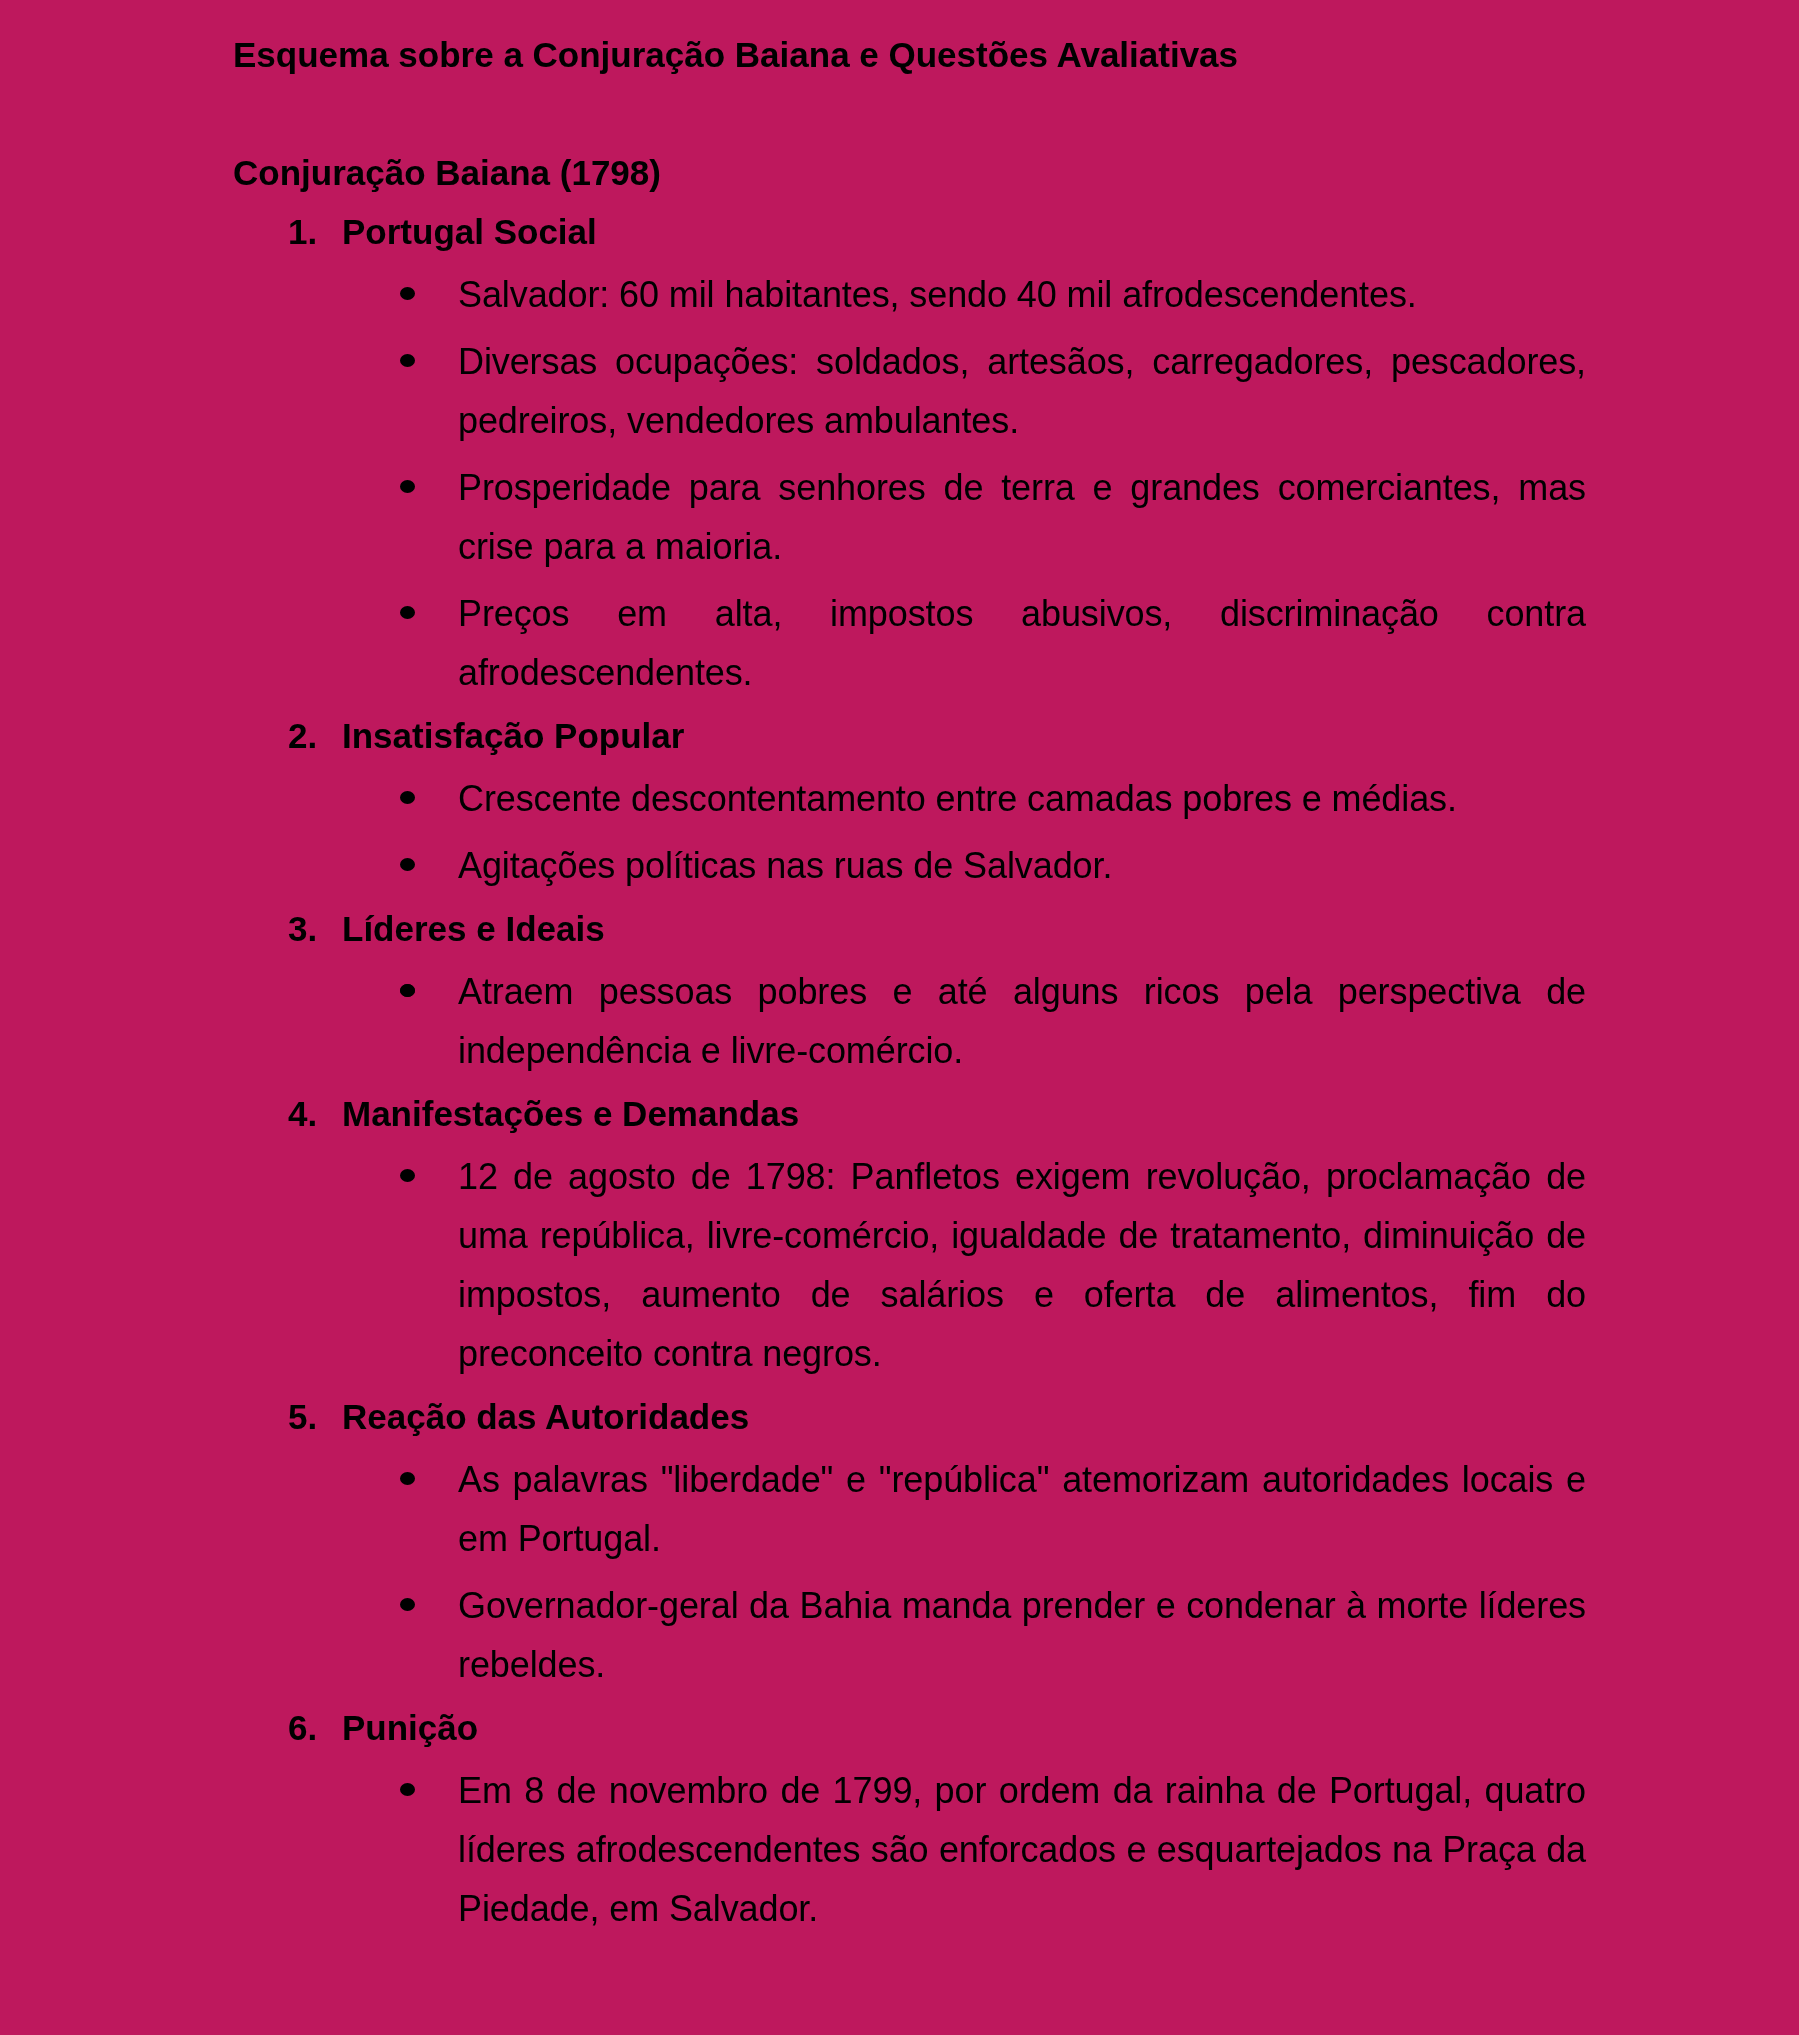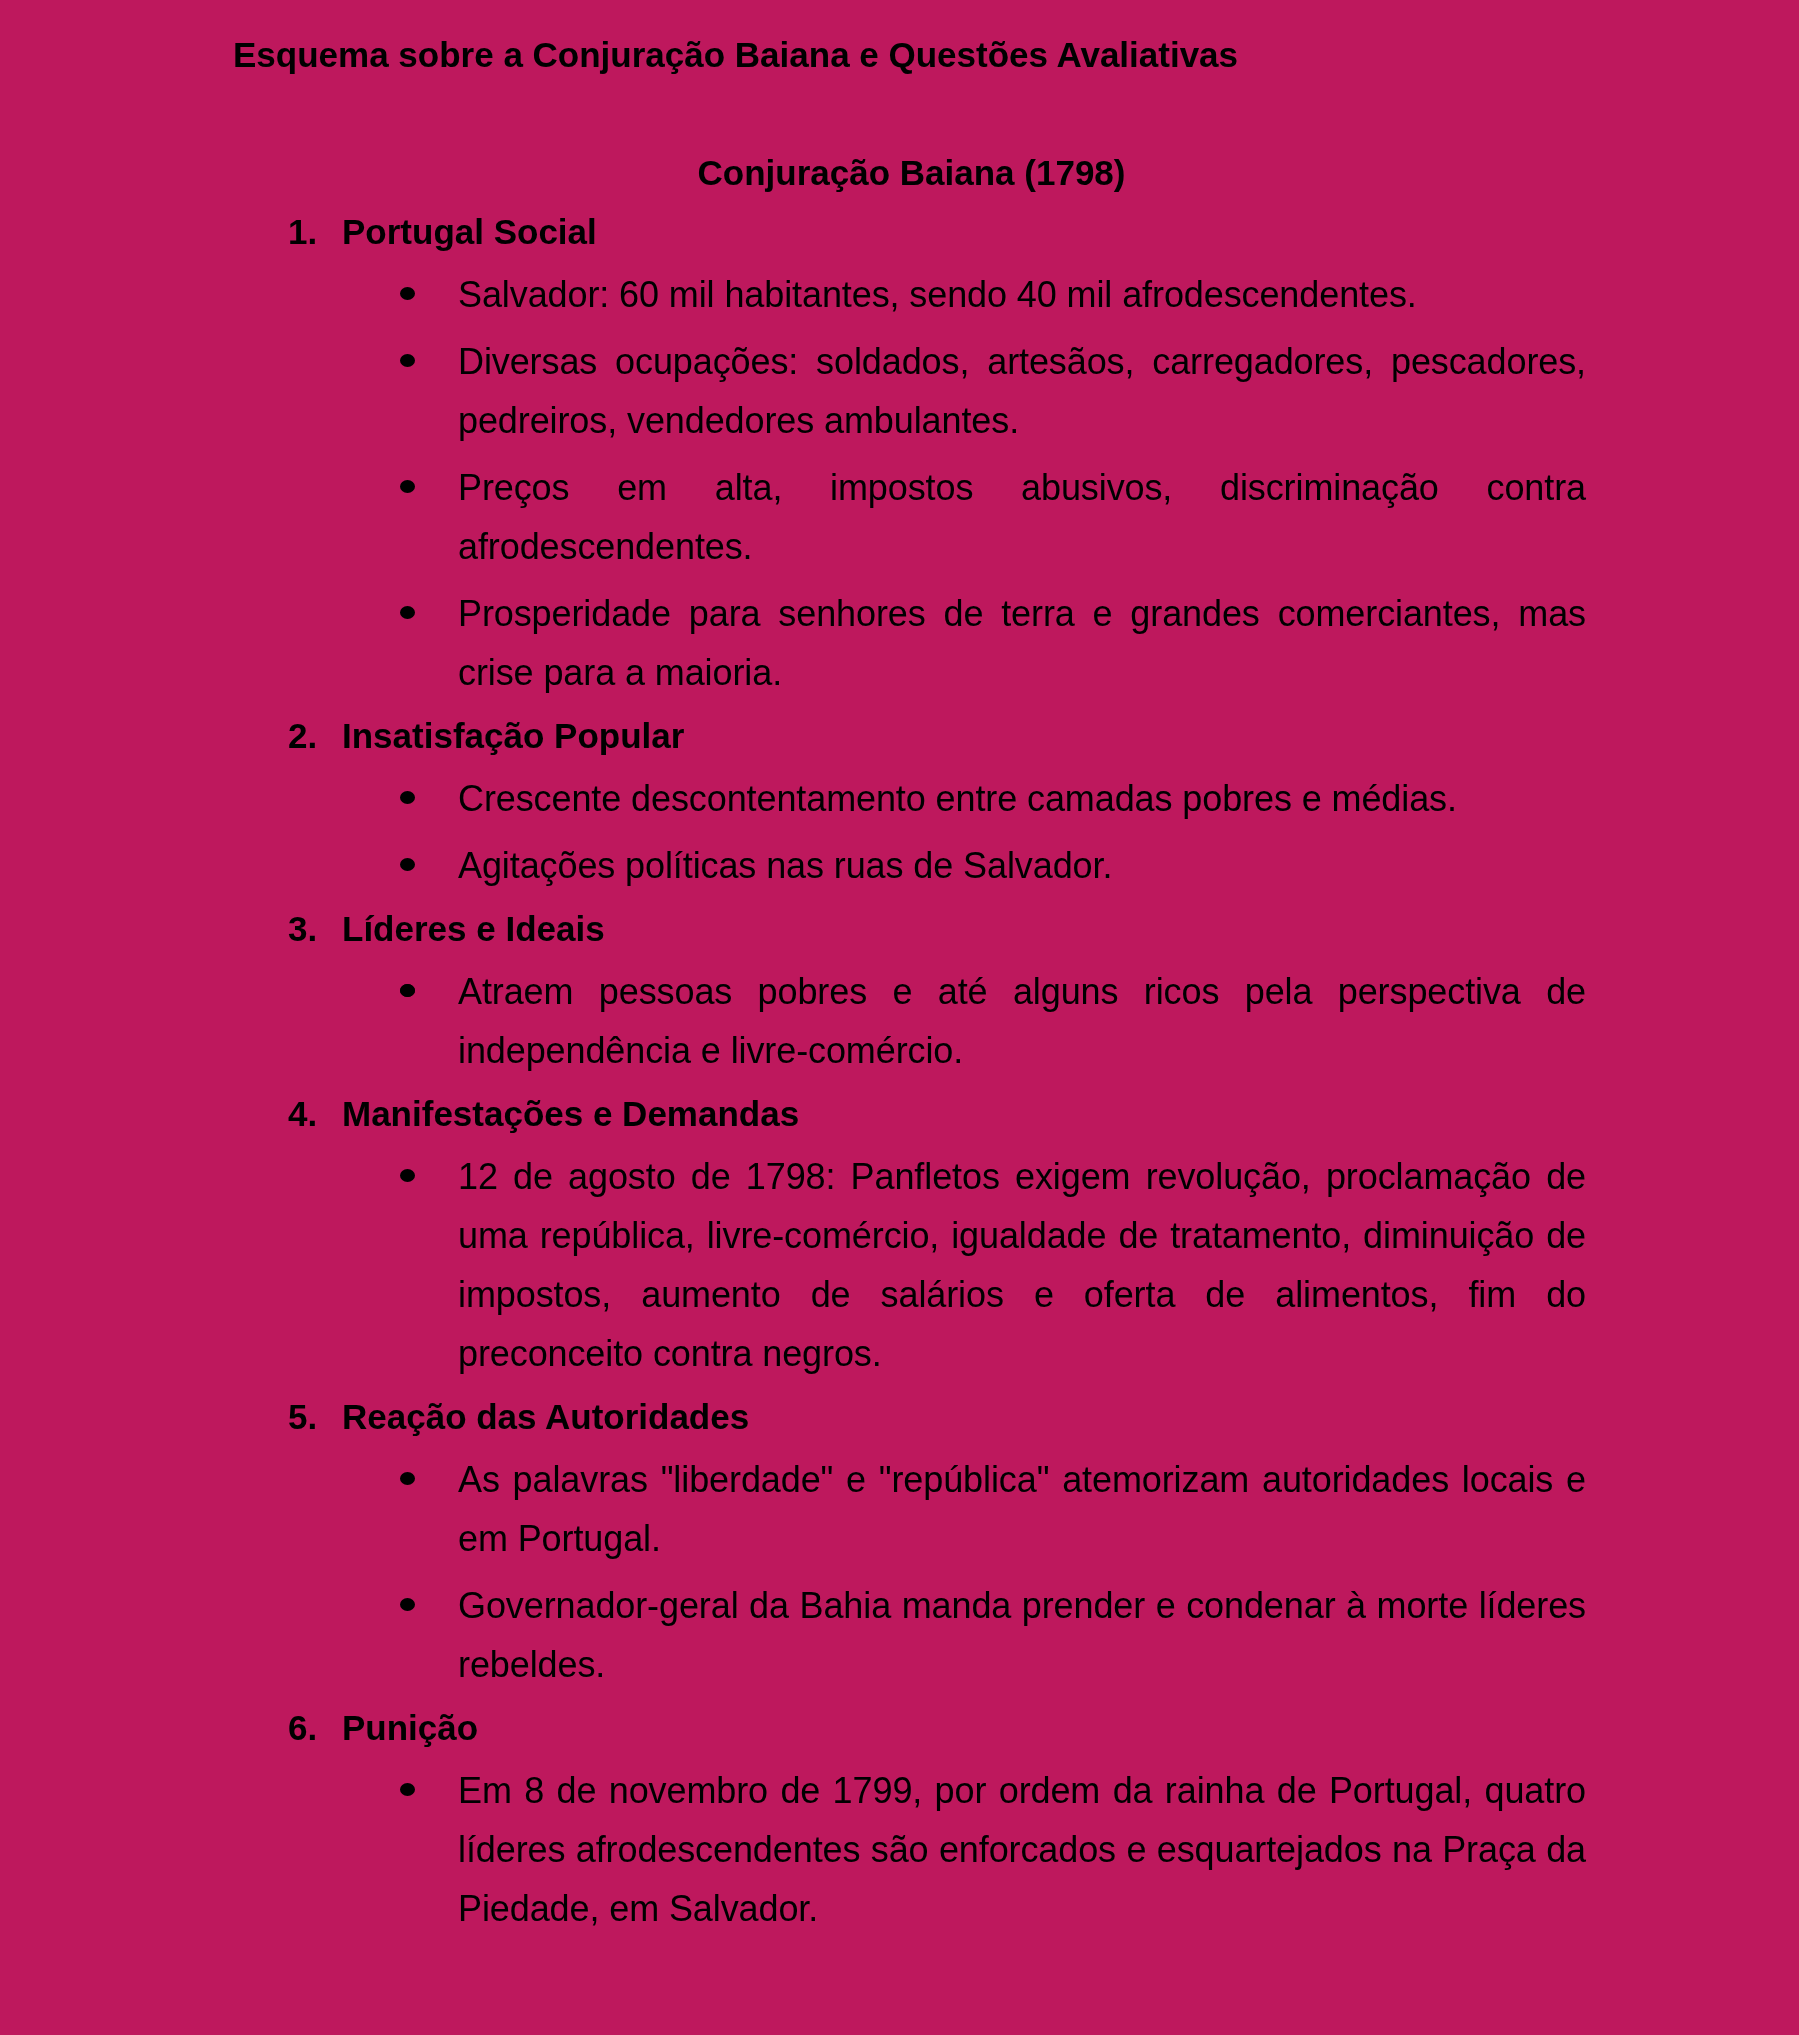--- a/index.html
+++ b/index.html
@@ -28,21 +28,20 @@
     font-size: 35px;
     font-weight: bold;
     margin: 0 0 59px 0;
     line-height: 59px;
   }
   .doc-subtitle {
     font-size: 35px;
     font-weight: bold;
     margin: 0;
     line-height: 59px;
-    text-align: center;
   }
   .section-head {
     display: flex;
     font-weight: bold;
     font-size: 35px;
     padding-left: 55px;
     line-height: 59px;
   }
   .num-cell {
     flex: 0 0 54px;
@@ -97,27 +96,27 @@
     <div class="bullet">
       <span class="dot-cell">
           <span class="dot"></span>
         </span>
       <p class="bullet-text">Diversas ocupações: soldados, artesãos, carregadores, pescadores, pedreiros, vendedores ambulantes.</p>
     </div>
     <div class="bullet">
       <span class="dot-cell">
           <span class="dot"></span>
         </span>
-      <p class="bullet-text">Preços em alta, impostos abusivos, discriminação contra afrodescendentes.</p>
+      <p class="bullet-text">Prosperidade para senhores de terra e grandes comerciantes, mas crise para a maioria.</p>
     </div>
     <div class="bullet">
       <span class="dot-cell">
           <span class="dot"></span>
         </span>
-      <p class="bullet-text">Prosperidade para senhores de terra e grandes comerciantes, mas crise para a maioria.</p>
+      <p class="bullet-text">Preços em alta, impostos abusivos, discriminação contra afrodescendentes.</p>
     </div>
 
     <div class="section-head">
       <span class="num-cell">2.</span>
       <span class="section-title">Insatisfação Popular</span>
     </div>
     <div class="bullet">
       <span class="dot-cell">
           <span class="dot"></span>
         </span>

